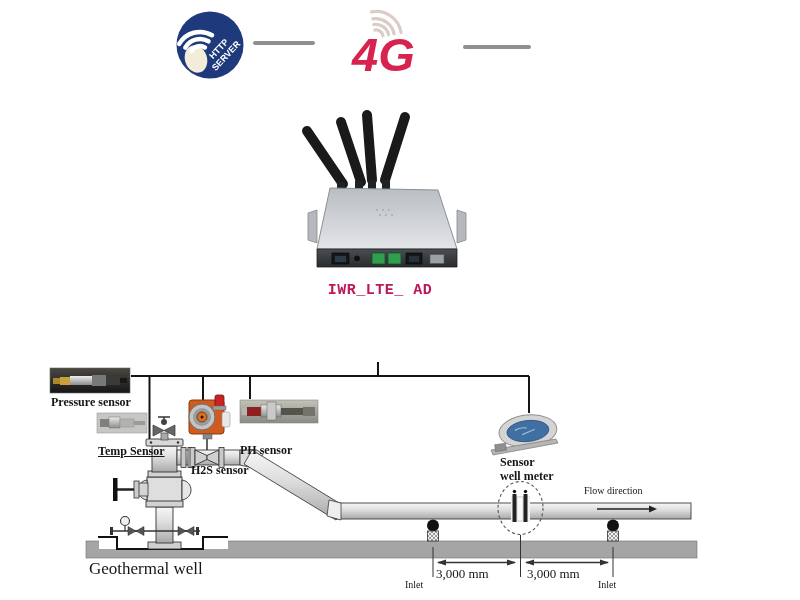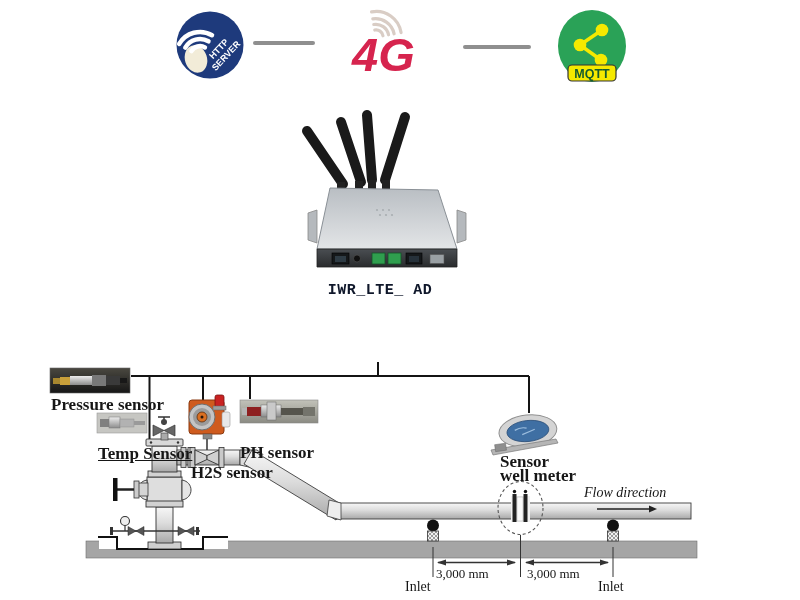--- a/index.html
+++ b/index.html
@@ -1,28 +1,28 @@
 <!DOCTYPE html>
 <html><head>
 <meta charset="utf-8">
 <style>
   html,body{margin:0;padding:0;background:#ffffff;}
   #canvas{position:relative;width:800px;height:600px;background:#ffffff;overflow:hidden;
           font-family:"Liberation Serif",serif;}
   .abs{position:absolute;}
   .link-dash{position:absolute;height:3.5px;background:#8f8f8f;border-radius:2px;}
   .lbl{position:absolute;color:#161616;white-space:nowrap;}
-  .lbl-sensor{font-size:17px;font-weight:bold;}
+  .lbl-sensor{font-size:12px;font-weight:bold;}
   .lbl-dim{font-size:13px;}
-  .lbl-io{font-size:14px;}
-  .lbl-flow{font-size:14px;font-style:italic;}
+  .lbl-io{font-size:10px;}
+  .lbl-flow{font-size:10px;}
   .lbl-well{font-size:17px;}
   #router-label{position:absolute;left:285px;top:282px;width:190px;text-align:center;
     font-family:"Liberation Mono",monospace;font-weight:bold;font-size:15px;
-    letter-spacing:0.5px;color:#0f172a;}
+    letter-spacing:0.5px;color:#be185d;}
   svg text{font-family:"Liberation Sans",sans-serif;}
 </style>
 </head>
 <body>
 
 <div id="canvas">
 
   <div class="abs" style="left:173px;top:8px;width:74px;height:74px;">
     <svg width="74" height="74" viewBox="0 0 74 74">
       <circle cx="37" cy="37" r="33.5" fill="#1e3a7c"></circle>
@@ -48,34 +48,20 @@
         <path d="M -9,-9 A 13 13 0 0 1 9,-9"></path>
         <path d="M -13,-13 A 19 19 0 0 1 13,-13"></path>
         <path d="M -18,-18 A 25 25 0 0 1 18,-18"></path>
       </g>
       <text x="7" y="69" font-size="47" font-weight="bold" fill="#d6244e">4G</text>
     </svg>
   </div>
 
   <div class="link-dash" style="left:463px;top:45px;width:68px;"></div>
 
-  <div class="abs" style="left:555px;top:8px;width:74px;height:76px;">
-    <svg width="74" height="76" viewBox="0 0 74 76">
-      <ellipse cx="37" cy="38" rx="34" ry="36" fill="#2aa257"></ellipse>
-      <g>
-        <line x1="25" y1="37" x2="47" y2="22" stroke="#f5e900" stroke-width="3.5"></line>
-        <line x1="25" y1="37" x2="46" y2="52" stroke="#f5e900" stroke-width="3.5"></line>
-        <circle cx="25" cy="37" r="6.3" fill="#f5e900"></circle>
-        <circle cx="47" cy="22" r="6.3" fill="#f5e900"></circle>
-        <circle cx="46" cy="52" r="6.3" fill="#f5e900"></circle>
-      </g>
-      <rect x="13" y="57" width="48" height="16" rx="4" fill="#f5e900" stroke="#333" stroke-width="1.2"></rect>
-      <text x="37" y="69.5" text-anchor="middle" font-size="12.5" font-weight="bold" fill="#155c2e">MQTT</text>
-    </svg>
-  </div>
 
   <div class="abs" style="left:285px;top:106px;width:190px;height:170px;">
     <svg width="190" height="170" viewBox="0 0 190 170">
       <g stroke="#1a1a1a" stroke-width="10" stroke-linecap="round">
         <line x1="22" y1="25" x2="58" y2="78"></line>
         <line x1="56" y1="16" x2="76" y2="76"></line>
         <line x1="82" y1="9" x2="87" y2="74"></line>
         <line x1="120" y1="11" x2="100" y2="74"></line>
       </g>
       <g>
@@ -299,18 +285,19 @@
 
   <div class="lbl lbl-sensor" style="left:51px;top:395px;">Pressure sensor</div>
   <div class="lbl lbl-sensor" style="left:98px;top:444px;text-decoration:underline;">Temp Sensor</div>
   <div class="lbl lbl-sensor" style="left:191px;top:463px;">H2S sensor</div>
   <div class="lbl lbl-sensor" style="left:240px;top:427px;margin-top:16px;">PH sensor</div>
   <div class="lbl lbl-sensor" style="left:500px;top:455px;line-height:14px;">
     <div>Sensor</div>
     <div>well meter</div>
   </div>
   <div class="lbl lbl-flow" style="left:584px;top:485px;">Flow direction</div>
+  <div class="lbl lbl-well" style="left:89px;top:559px;">Geothermal well</div>
   <div class="lbl lbl-dim" style="left:436px;top:566px;width:80px;">3,000 mm</div>
   <div class="lbl lbl-dim" style="left:527px;top:566px;width:80px;">3,000 mm</div>
   <div class="lbl lbl-io" style="left:405px;top:579px;">Inlet</div>
   <div class="lbl lbl-io" style="left:598px;top:579px;">Inlet</div>
 
 </div>
 
 </body></html>

